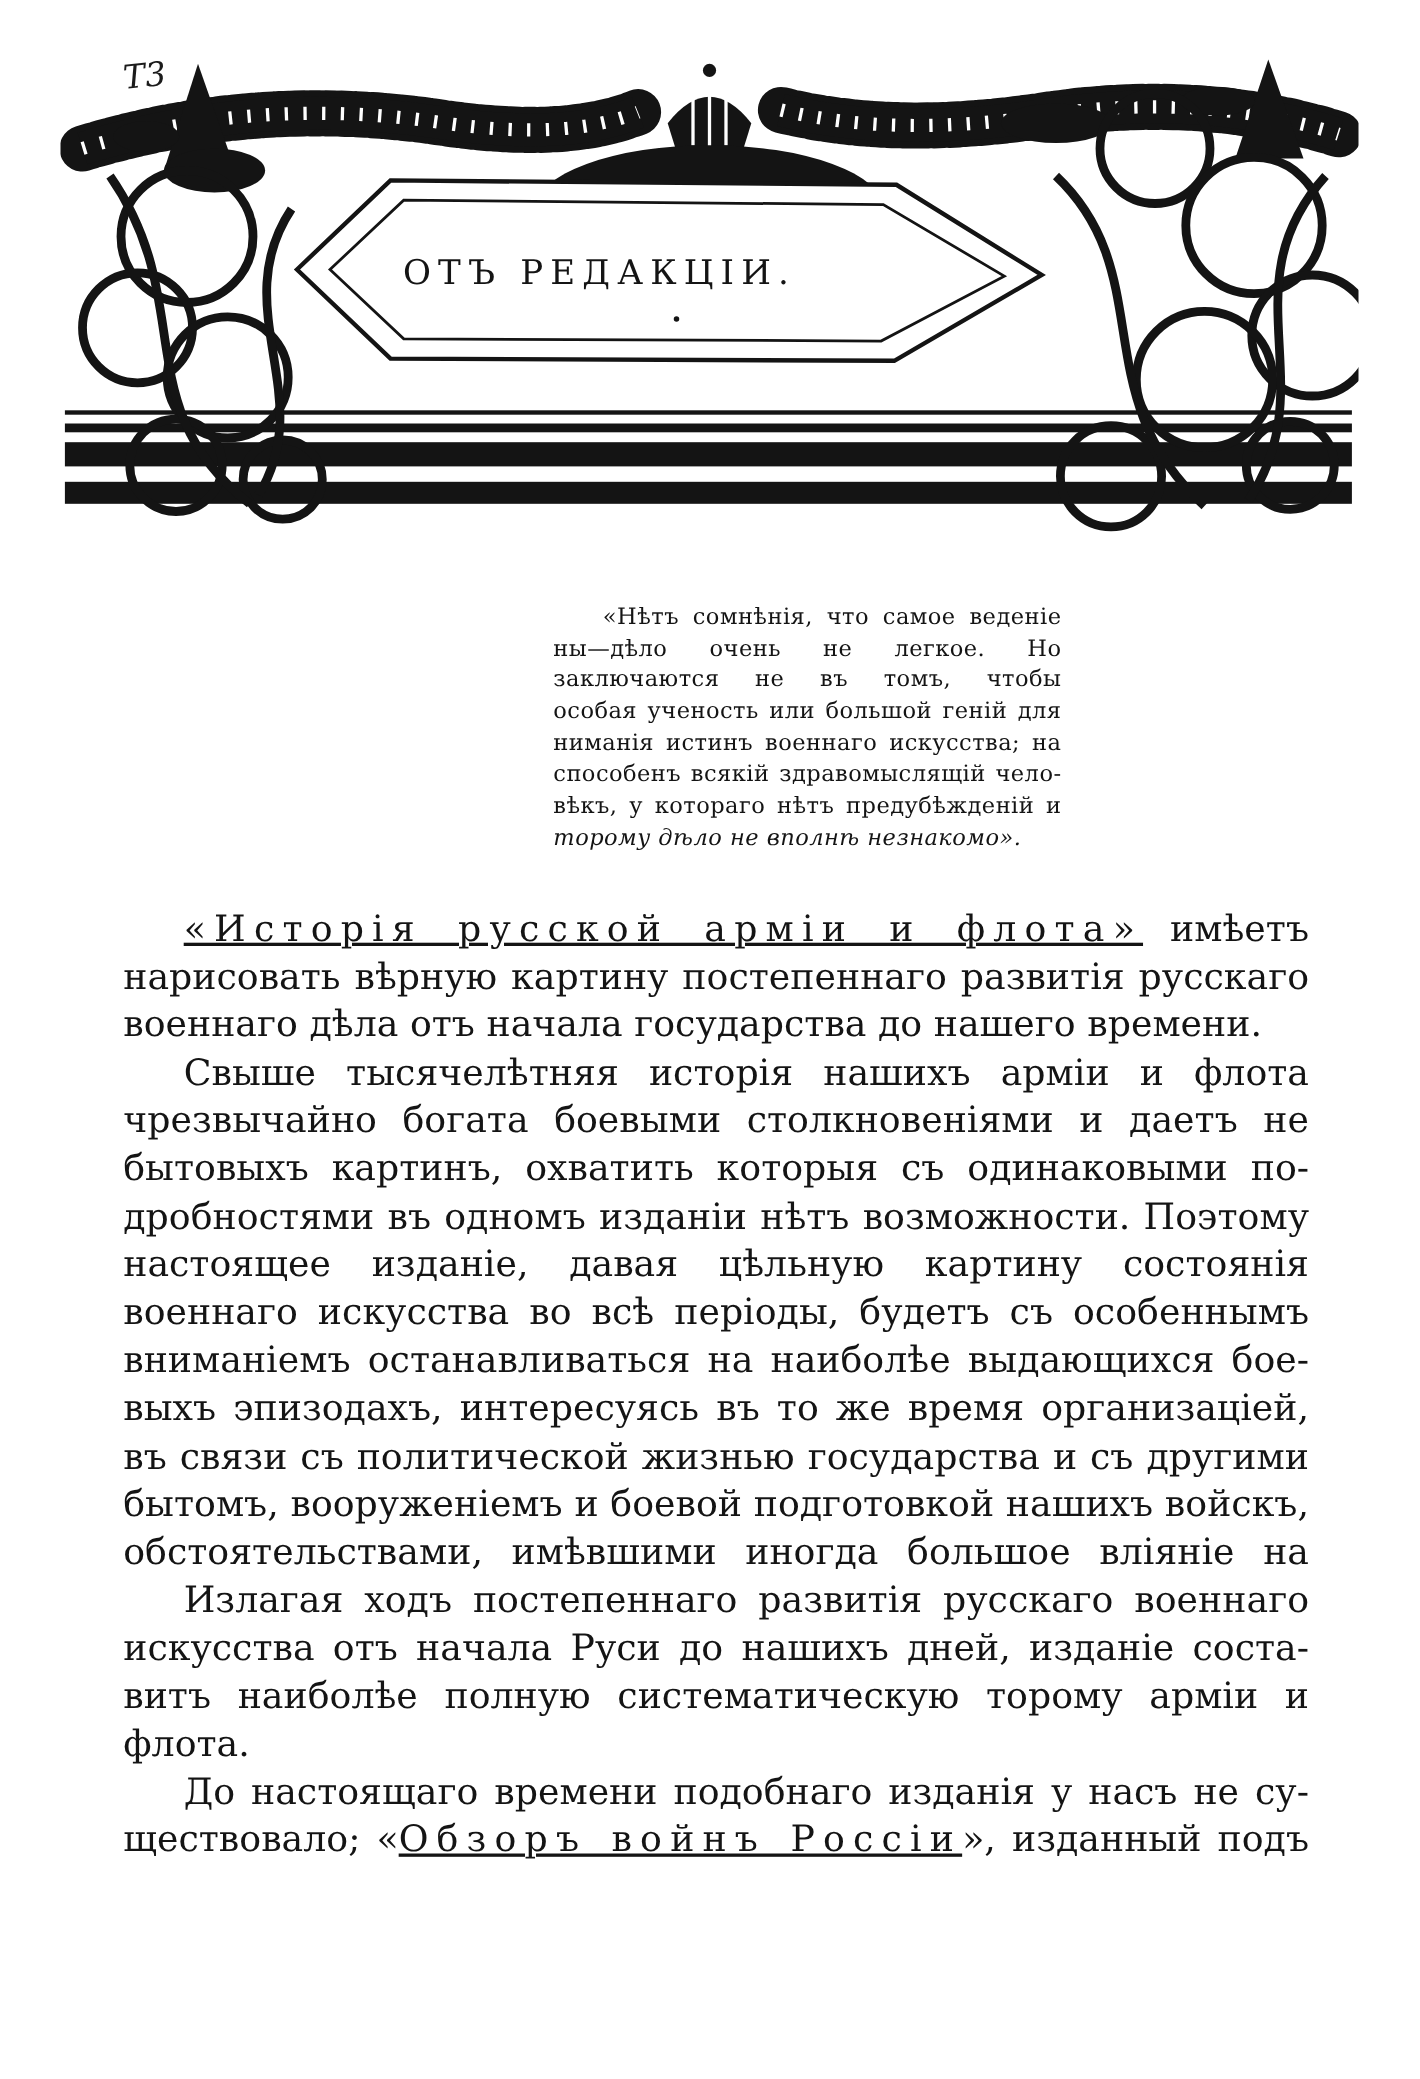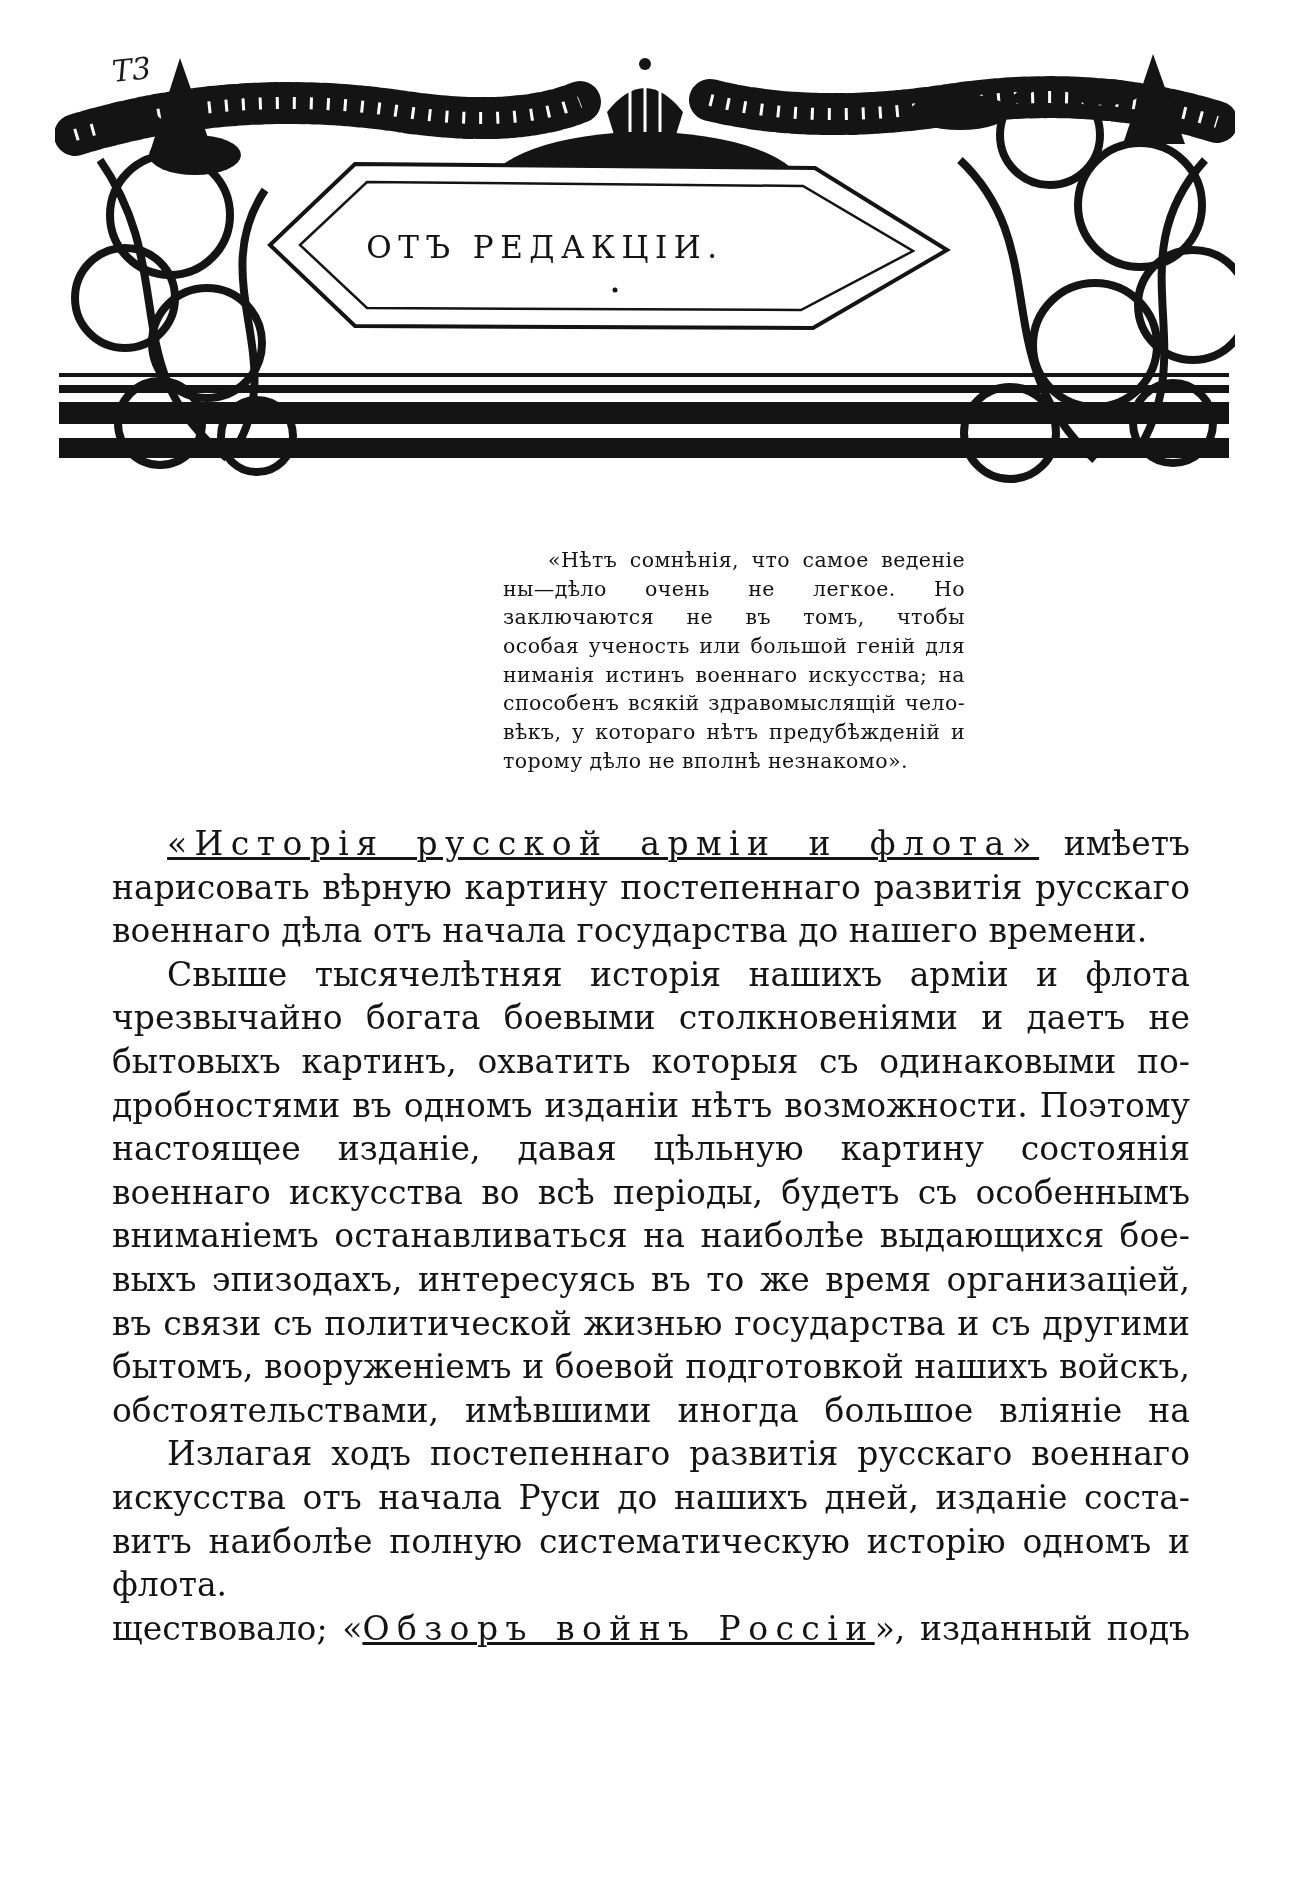--- a/index.html
+++ b/index.html
@@ -29,21 +29,21 @@
   .epigraph {
     position:absolute; left:503px; top:546px; width:462px;
     font-size:20.5px;
   }
   .eline {
     line-height:28.7px; height:28.7px; overflow:hidden;
     text-align:justify; text-align-last:justify;
     letter-spacing:0.02em;
   }
   .eline.indent { padding-left:45px; }
-  .eline.noj { text-align-last:left; }
+  .eline.noj { text-align-last:left;font-style:italic; }
   
   .body-text {
     position:absolute; left:112px; top:822px; width:1078px;
     font-size:33px;
   }
   .para { margin:0; }
   .bline {
     line-height:43.6px; height:43.6px; overflow:hidden;
     text-align:justify; text-align-last:justify;
   }
@@ -149,21 +149,22 @@
         <div class="bline"><span>военнаго искусства во всѣ періоды, будетъ съ особеннымъ</span></div>
         <div class="bline"><span>вниманіемъ останавливаться на наиболѣе выдающихся бое-</span></div>
         <div class="bline"><span>выхъ эпизодахъ, интересуясь въ то же время организаціей,</span></div>
         <div class="bline"><span>въ связи съ политической жизнью государства и съ другими</span></div>
         <div class="bline"><span>бытомъ, вооруженіемъ и боевой подготовкой нашихъ войскъ,</span></div>
         <div class="bline"><span>обстоятельствами, имѣвшими иногда большое вліяніе на пра-</span></div>
       </div>
       <div class="para">
         <div class="bline indent"><span>Излагая ходъ постепеннаго развитія русскаго военнаго</span></div>
         <div class="bline"><span>искусства отъ начала Руси до нашихъ дней, изданіе соста-</span></div>
-        <div class="bline"><span>витъ наиболѣе полную систематическую исторію одномъ и</span></div>
+        <div class="bline"><span>витъ наиболѣе полную систематическую торому арміи и</span></div>
         <div class="bline noj"><span>флота.</span></div>
       </div>
       <div class="para">
+        <div class="bline indent"><span>До настоящаго времени подобнаго изданія у насъ не су-</span></div>
         <div class="bline"><span>ществовало; «</span><span class="spaced">Обзоръ войнъ Россіи</span><span>», изданный подъ ру-</span></div>
       </div>
     </div>
 
 </div>
 
 </body></html>

